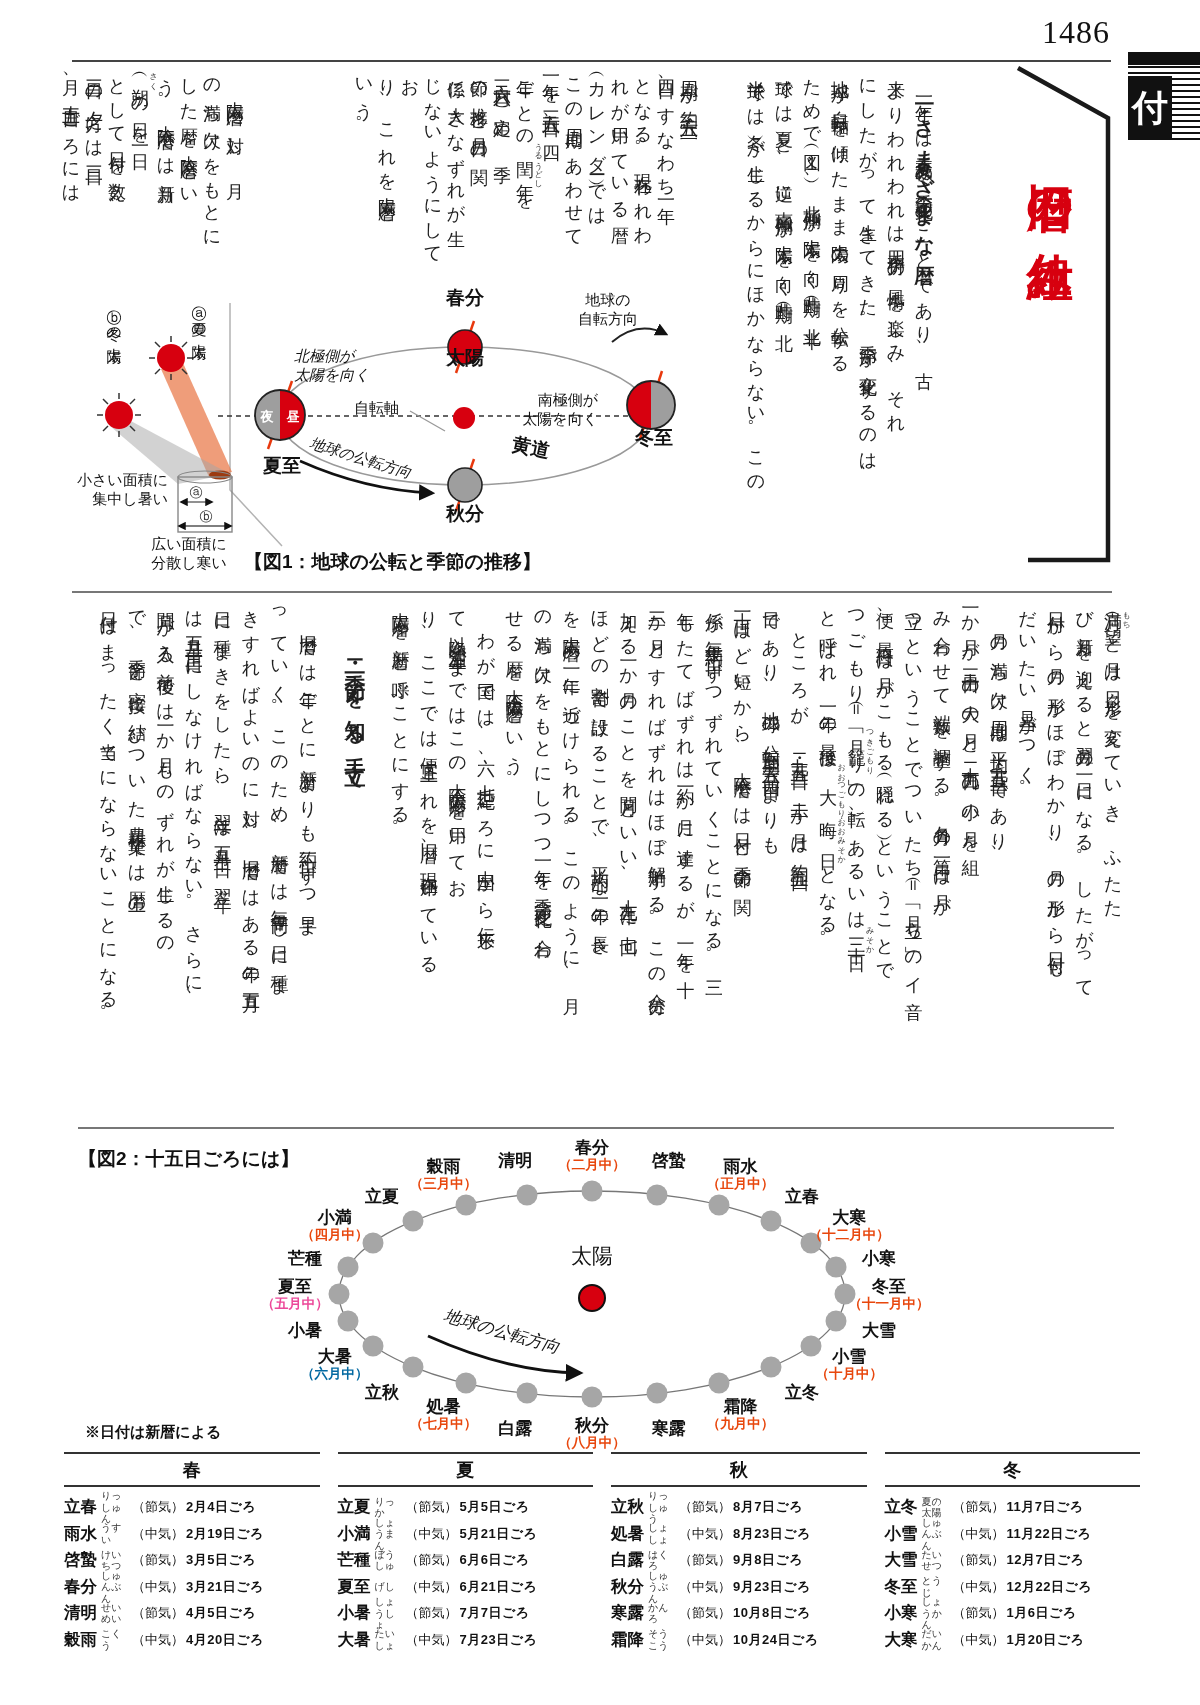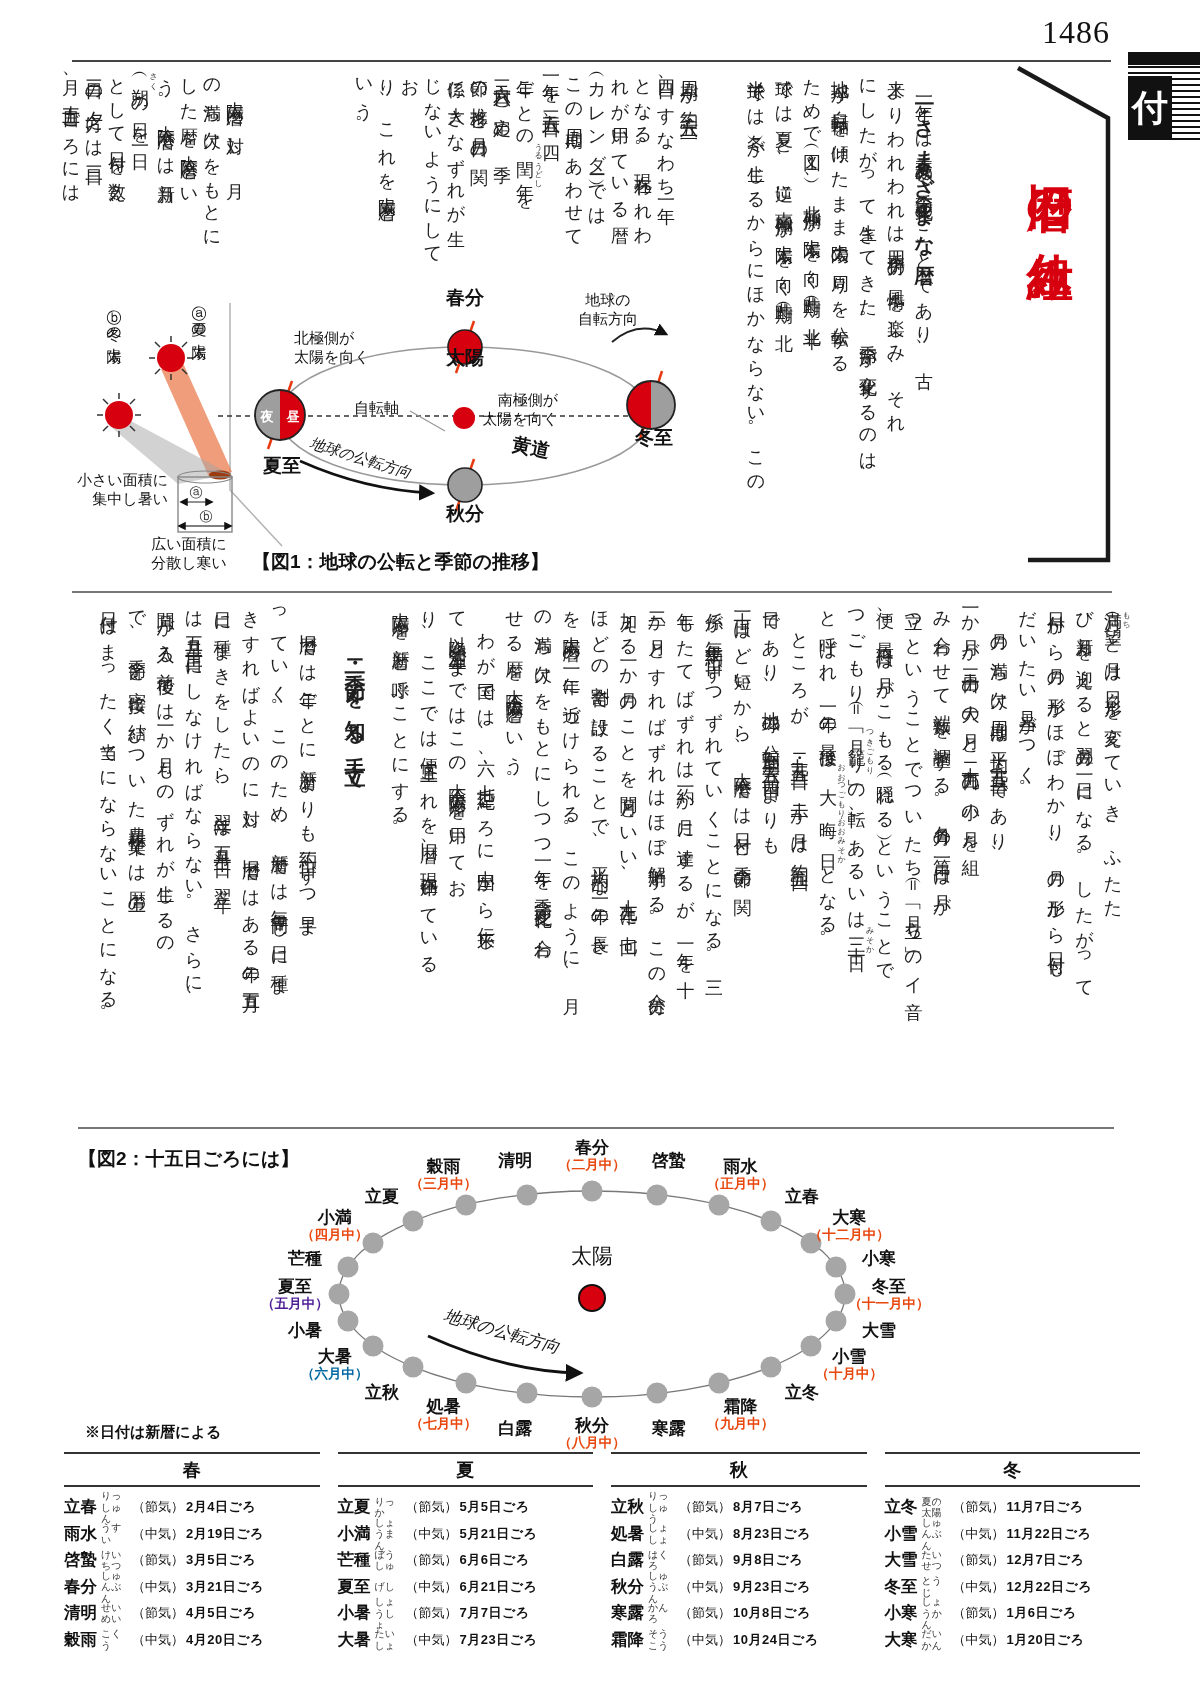--- a/index.html
+++ b/index.html
@@ -164,28 +164,28 @@
     
     <div class="vlabel" style="left:129px;top:16px;">ⓐ夏の太陽</div>
     <div class="vlabel" style="left:44px;top:20px;">ⓑ冬の太陽</div>
     <div class="figlabel right" style="left:0px;top:192px;width:108px;">小さい面積に<br>集中し暑い</div>
     <div class="figlabel center" style="left:74px;top:256px;width:110px;">広い面積に<br>分散し寒い</div>
     <div class="figlabel big center" style="left:373px;top:10px;width:64px;">春分</div>
     <div class="figlabel big center" style="left:373px;top:70px;width:64px;">太陽</div>
     <div class="figlabel big center" style="left:373px;top:226px;width:64px;">秋分</div>
     <div class="figlabel big center" style="left:190px;top:178px;width:64px;">夏至</div>
     <div class="figlabel big center" style="left:562px;top:150px;width:64px;">冬至</div>
-    <div class="figlabel" style="left:234px;top:50px;">北極側が<br>太陽を向く</div>
-    <div class="figlabel right" style="left:408px;top:112px;width:90px;">南極側が<br>太陽を向く</div>
+    <div class="figlabel" style="left:234px;top:68px;font-style:italic;">北極側が<br>太陽を向く</div>
+    <div class="figlabel right" style="left:448px;top:112px;width:90px;">南極側が<br>太陽を向く</div>
     <div class="figlabel center" style="left:504px;top:12px;width:88px;">地球の<br>自転方向</div>
     <div class="figlabel" style="left:294px;top:120px;">自転軸</div>
     <div class="figlabel big" style="left:452px;top:160px;transform:rotate(12deg);">黄道</div>
     <div class="figlabel" style="left:248px;top:170px;transform:rotate(17deg);font-style:italic;">地球の公転方向</div>
   </div>
-  <div class="figcaption" style="left:252px;top:549px;">【図1：地球の公転と季節の推移】</div>
+  <div class="figcaption" style="left:244px;top:549px;">【図1：地球の公転と季節の推移】</div>
 
   <div id="rule-mid" class="abs"></div>
 
   <div id="block2" class="abs vtext">
     <p>満月（<ruby>望<rt>もち</rt></ruby>）と月は日々形を変えていき、ふたた<br>び新月を迎えると翌月の一日になる。したがって<br>日付から月の形がほぼわかり、月の形から日付も<br>だいたい見当がつく。</p>
     <p>　月の満ち欠け周期は平均二九・五三日であり、<br>一か月が三十日の大の月と二十九日の小の月を組<br>み合わせて端数を調整する。各月の第一日は月が<br>立つということでついたち（＝「月立ち」のイ音<br>便）、最終日は月がこもる（隠れる）ということで<br>つごもり（＝「<ruby>月籠り<rt>つきごもり</rt></ruby>」の転）、あるいは<ruby>三十日<rt>みそか</rt></ruby><br>と呼ばれ、一年の最後は<ruby>大晦日<rt>おおつごもり・おおみそか</rt></ruby>となる。</p>
     <p>　ところが、二九・五三日×十二か月は約三五四<br>日であり、地球の公転周期三六五・二四日よりも<br>十一日ほど短いから、太陰暦では日付と季節の関<br>係が毎年約十一日ずつずれていくことになる。三<br>年もたてばずれは約一か月に達するが、一年を十<br>三か月とすればずれはほぼ解消する。この余分に<br>加える一か月のことを閏月といい、十九年に七回<br>ほどの割合で設けることで、平均的な一年の長さ<br>を太陽暦の一年に近づけられる。このように、月<br>の満ち欠けをもとにしつつ一年を季節変化に合わ<br>せる暦を太陰太陽暦という。</p>
     <p>　わが国では、六、七世紀ごろに中国から伝来し<br>て以降明治五年まではこの太陰太陽暦を用いてお<br>り、ここでは便宜上これを旧暦、現在用いている<br>太陽暦を新暦と呼ぶことにする。</p>
     <p class="v-heading">二・季節を知る手立て</p>
     <p>　旧暦では年ごとに新暦よりも約十一日ずつ早ま<br>っていく。このため、新暦では毎年同じ日に種ま<br>きすればよいのに対し、旧暦ではある年の五月一<br>日に種まきをしたら、翌年は五月十二日、翌々年<br>は五月二十三日にしなければならない。さらに、<br>閏月が入る前後では一か月ものずれが生じるの<br>で、季節と密接に結びついた農耕作業では暦上の<br>日付はまったく当てにならないことになる。</p>
@@ -268,21 +268,21 @@
         </div>
         <div class="term-label" style="left: 274.79px; top: 94.5px;">
           <div class="t-name">小満</div>
           <div class="t-month" style="color: rgb(232, 71, 13);">（四月中）</div>
         </div>
         <div class="term-label" style="left: 245.12px; top: 128.024px;">
           <div class="t-name">芒種</div>
         </div>
         <div class="term-label" style="left: 235px; top: 164px;">
           <div class="t-name">夏至</div>
-          <div class="t-month" style="color: #4c1d95;">（五月中）</div>
+          <div class="t-month" style="color: #ec4899;">（五月中）</div>
         </div>
         <div class="term-label" style="left: 245.12px; top: 199.976px;">
           <div class="t-name">小暑</div>
         </div>
         <div class="term-label" style="left: 274.79px; top: 233.5px;">
           <div class="t-name">大暑</div>
           <div class="t-month" style="color: #0369a1;">（六月中）</div>
         </div>
         <div class="term-label" style="left: 321.989px; top: 262.288px;">
           <div class="t-name">立秋</div>

